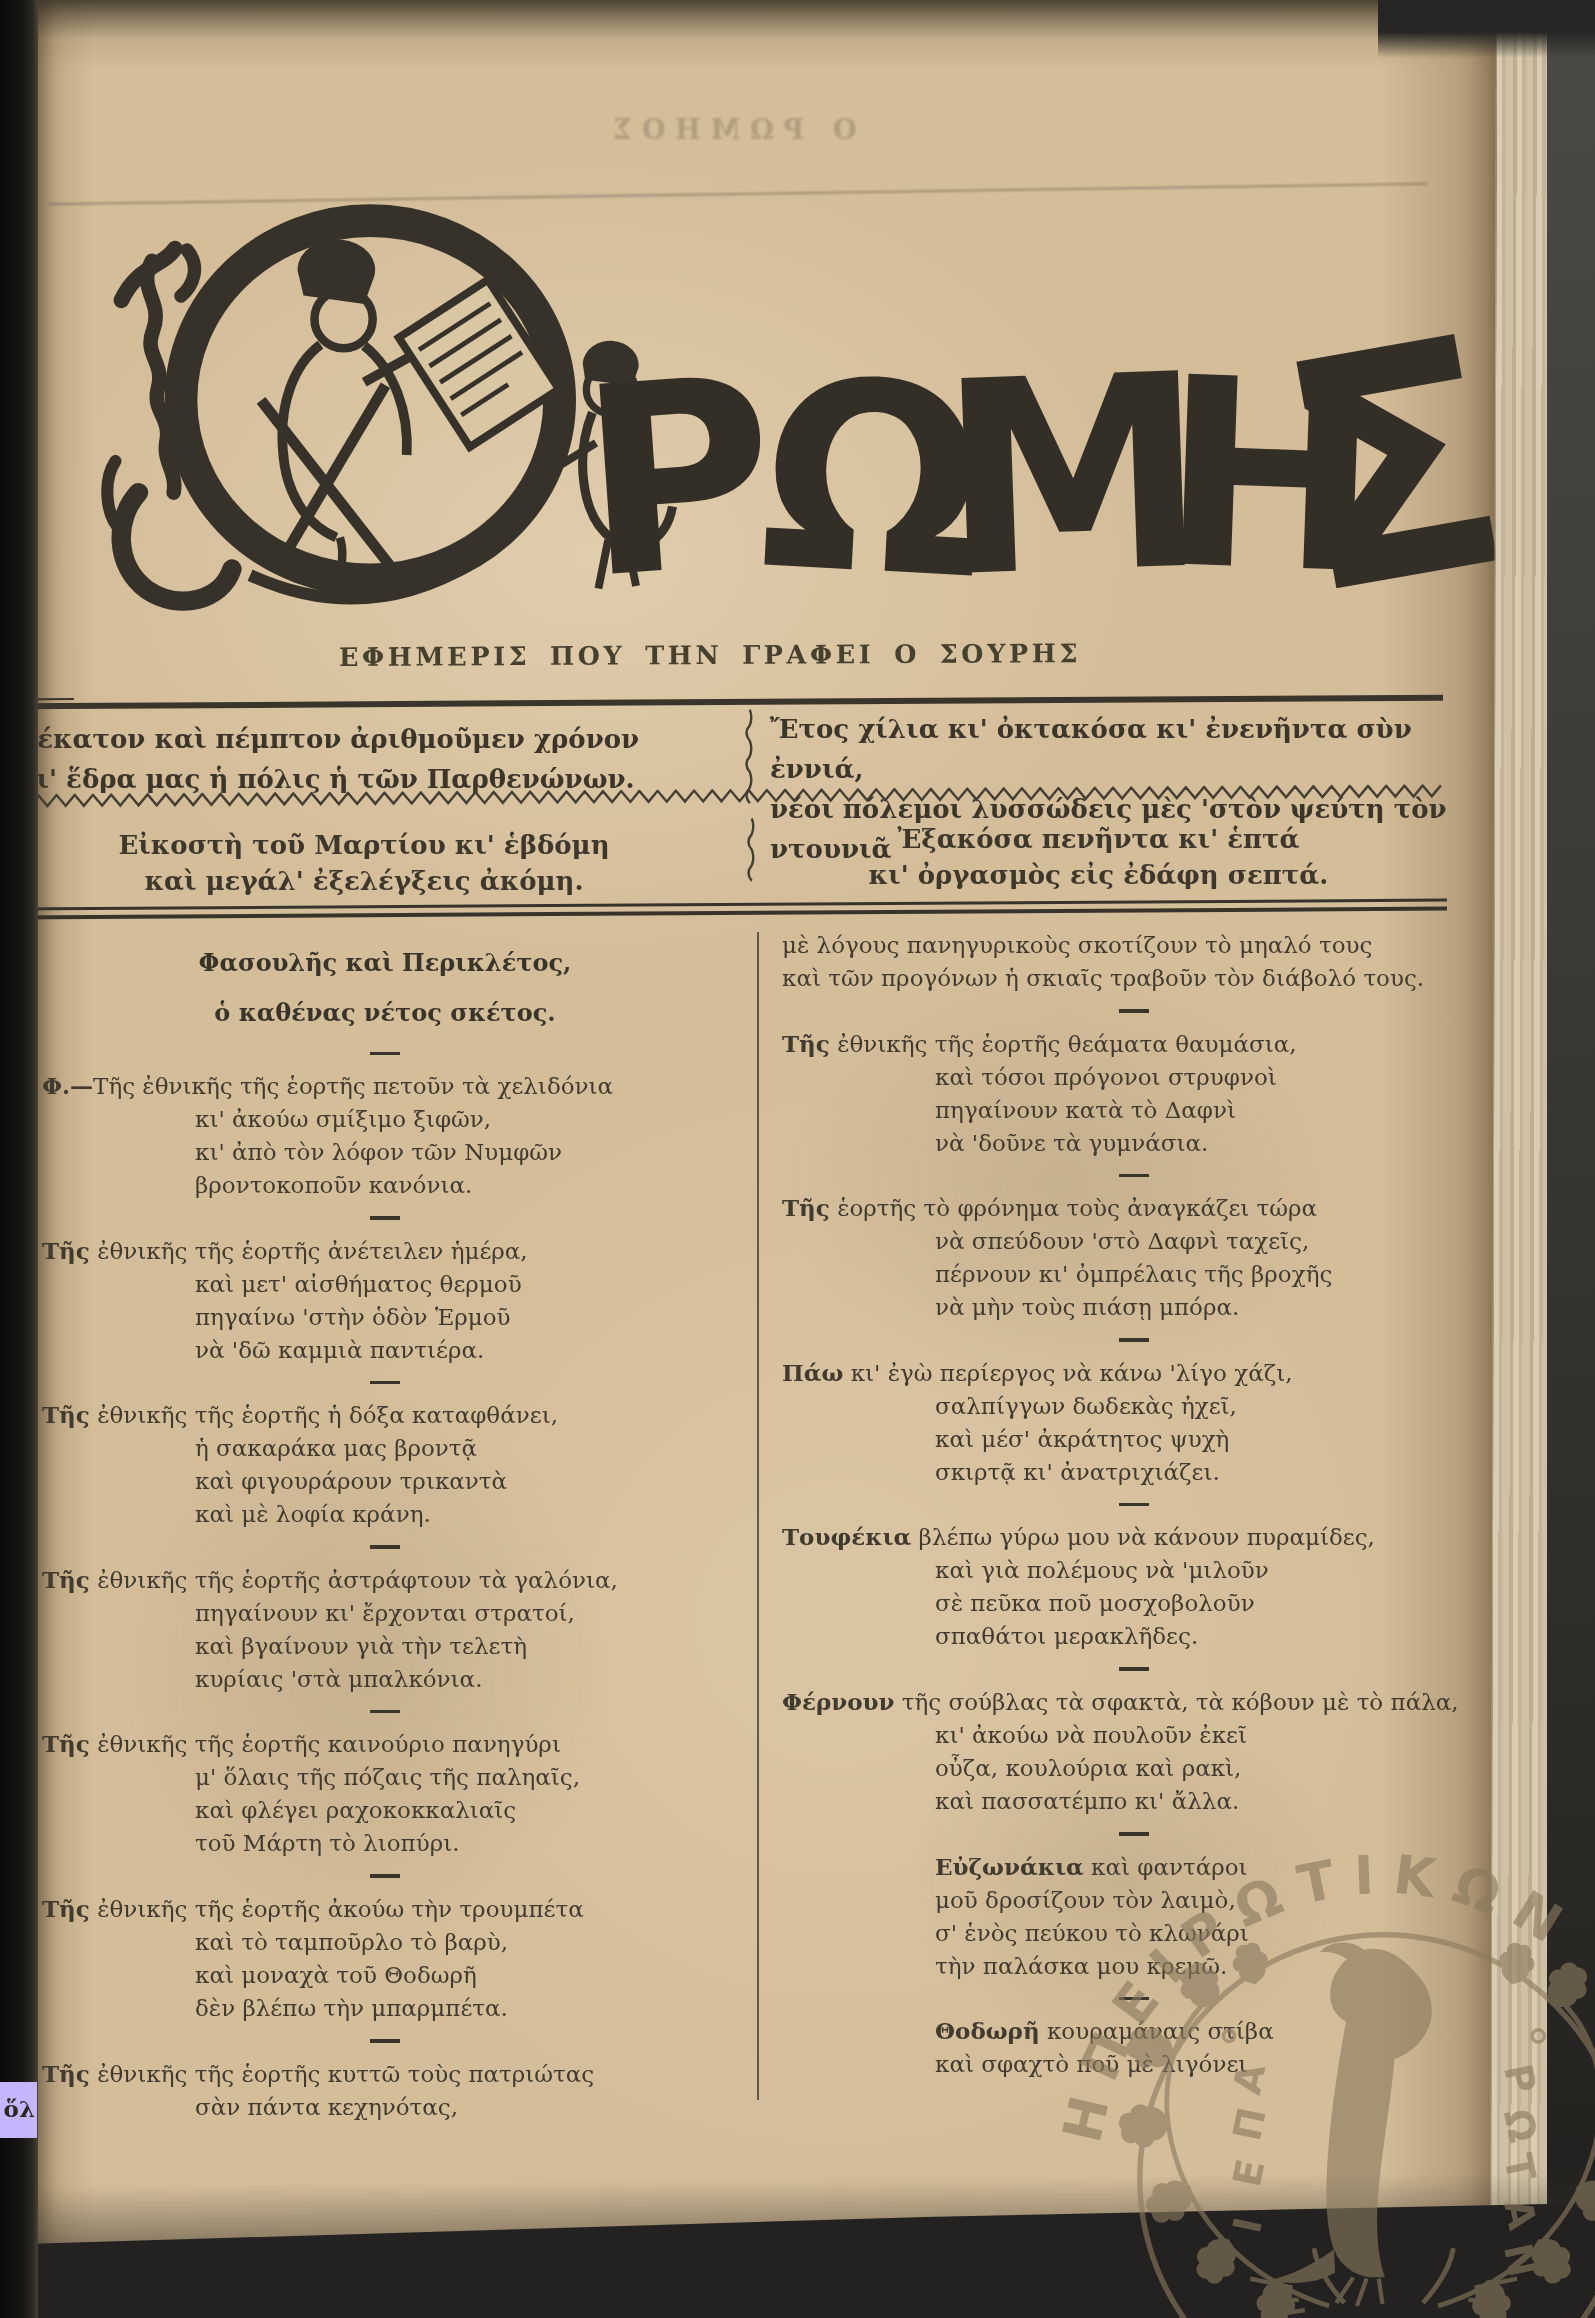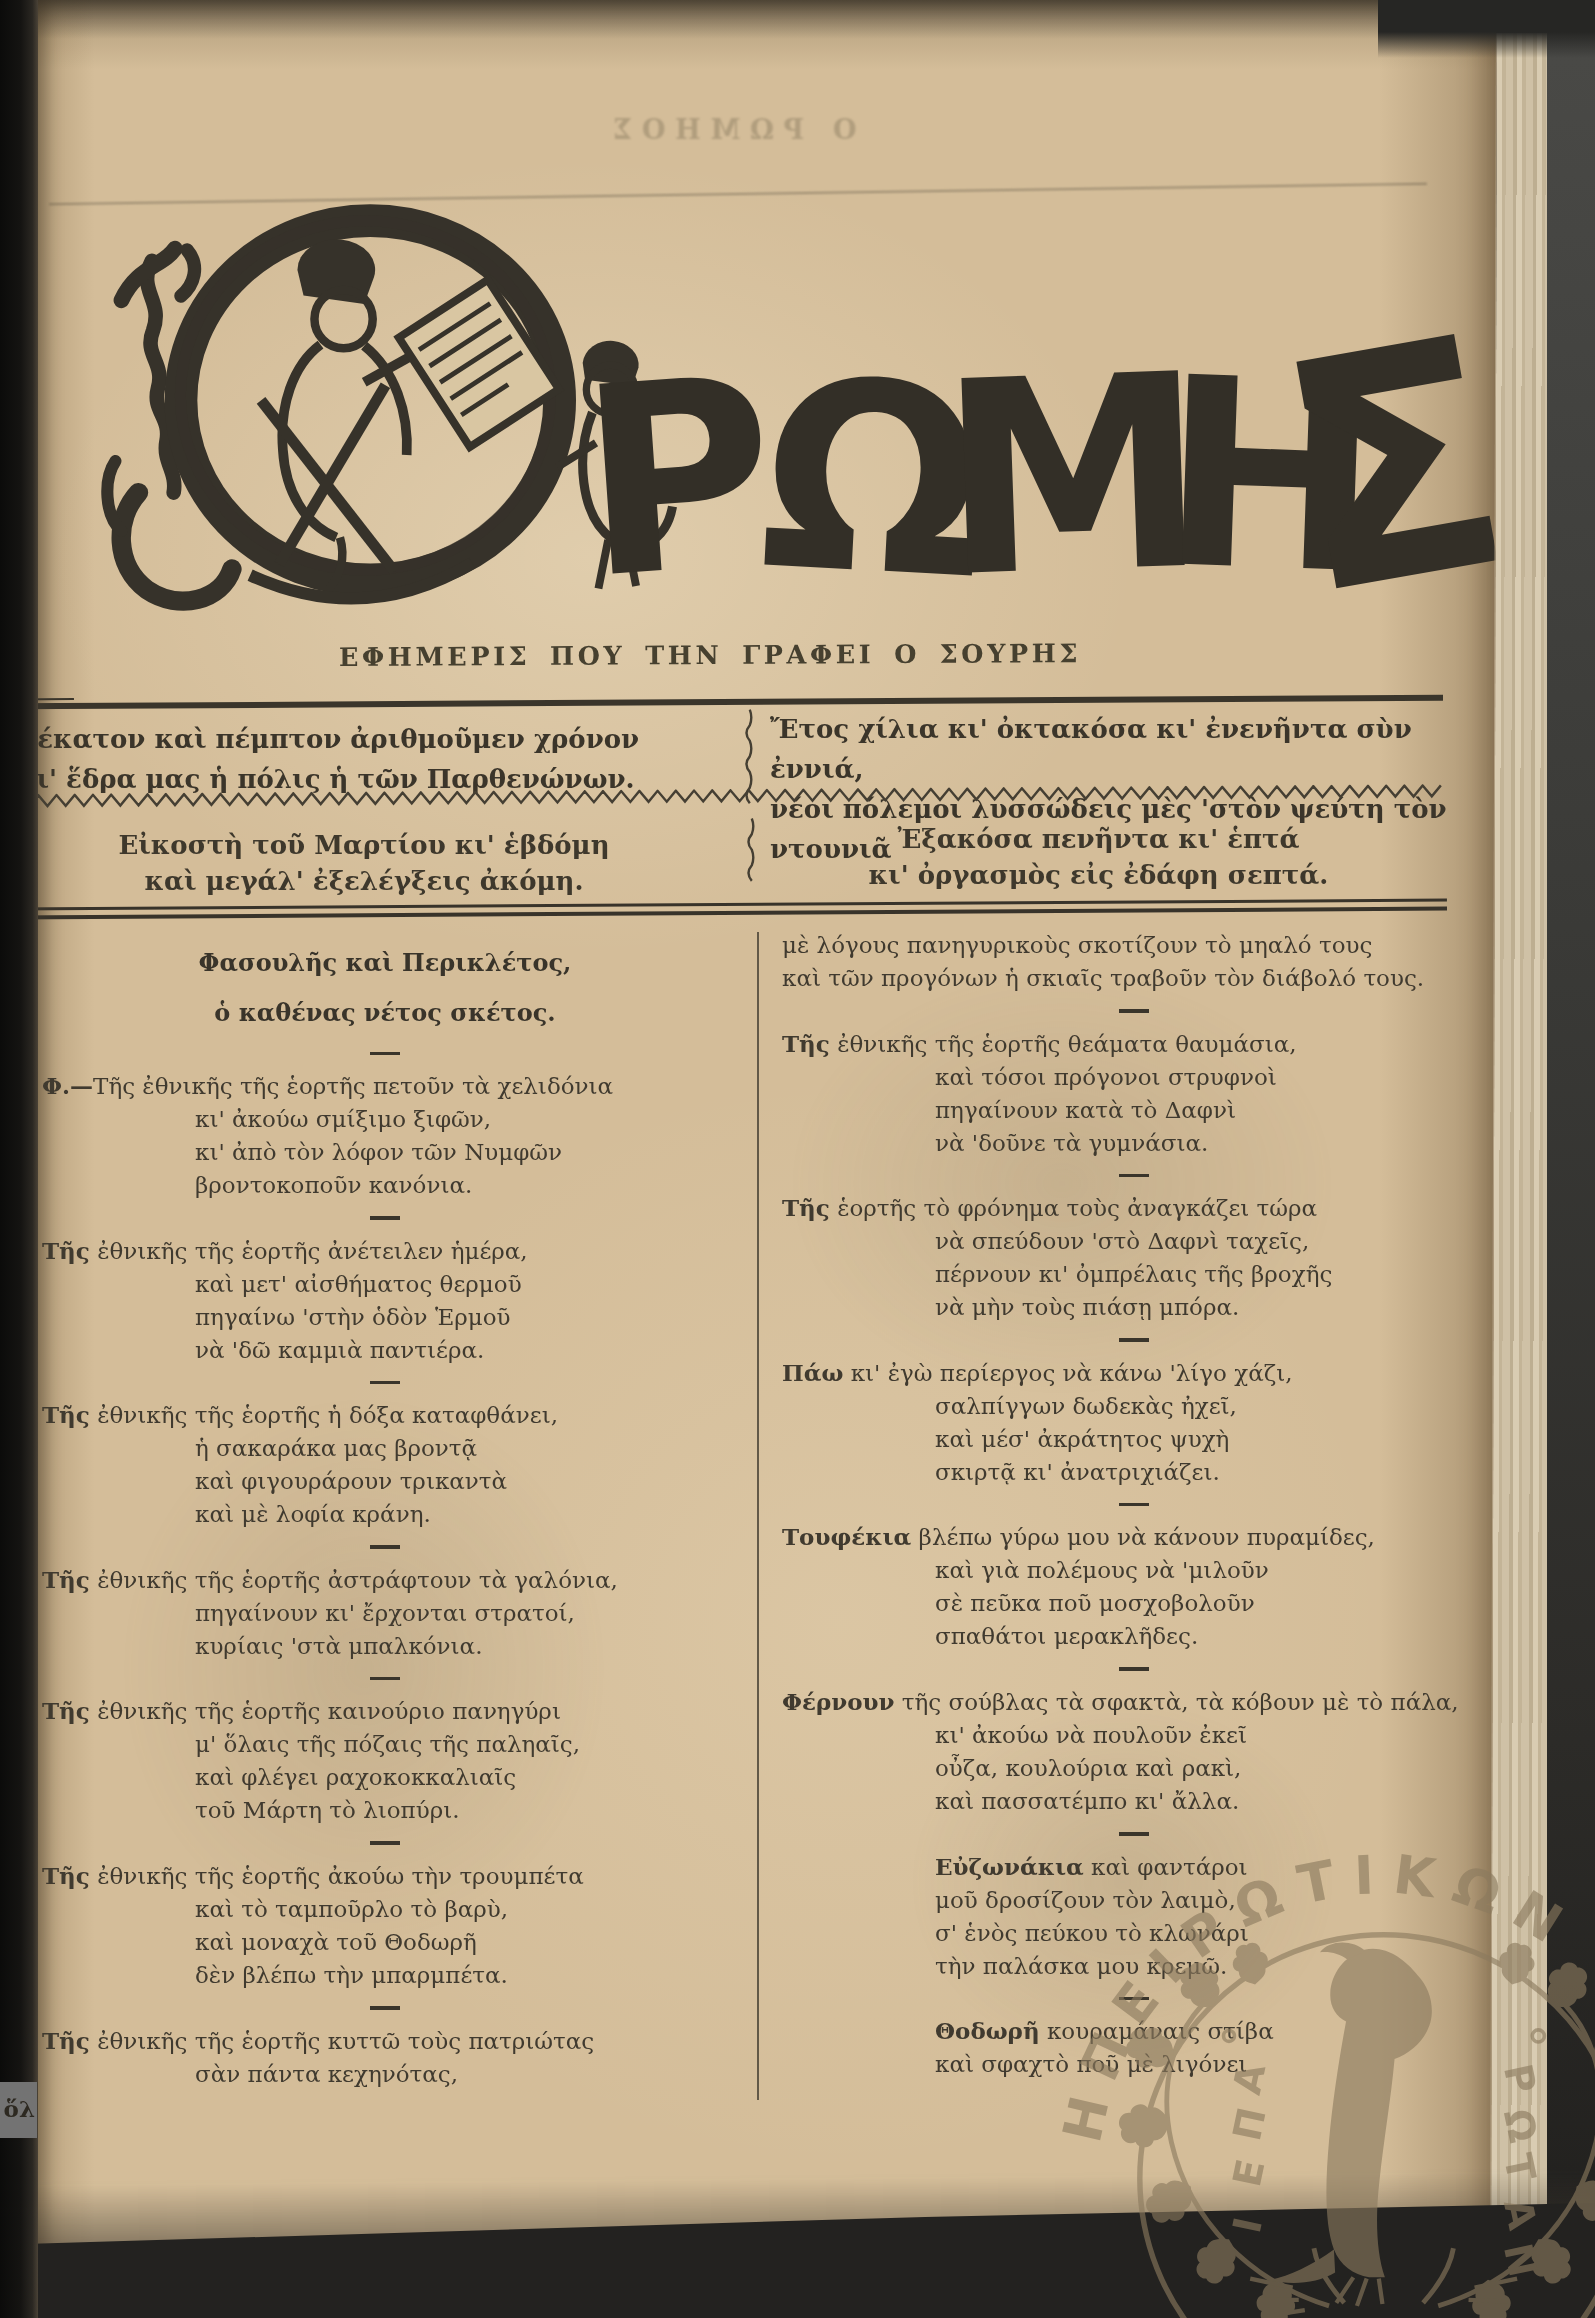--- a/index.html
+++ b/index.html
@@ -70,21 +70,21 @@
   .line.indent{padding-left:153px;}
   .lead{font-weight:bold;}
   .dash{width:30px;height:3.6px;background:#3a352b;margin:14px auto 14px auto;}
   
   .stamp{position:absolute;left:989px;top:1854px;z-index:6;opacity:.62;}
   .stamp text{fill:#8b7a5e;font-family:"DejaVu Sans",sans-serif;font-weight:bold;}
   
   .top-shade{position:absolute;left:0;top:0;width:100%;height:39px;z-index:3;
     background:linear-gradient(180deg,rgba(34,31,27,.55),rgba(34,31,27,0));}
   .edge-frag{position:absolute;left:0px;top:2082px;width:33px;height:56px;z-index:7;
-    background:#737373;color:#2d2921;font-size:23px;font-weight:bold;overflow:hidden;
+    background:#c4b5fd;color:#2d2921;font-size:23px;font-weight:bold;overflow:hidden;
     padding-left:3.6px;line-height:53px;}
 </style>
 </head>
 <body>
 
 <div class="stage">
 
   <div class="paper"></div>
 
   <div class="content">
@@ -195,20 +195,21 @@
           <div class="stanza">
             <div class="line"><span class="lead">Τῆς</span> ἐθνικῆς τῆς ἑορτῆς ἡ δόξα καταφθάνει,</div>
             <div class="line indent">ἡ σακαράκα μας βροντᾷ</div>
             <div class="line indent">καὶ φιγουράρουν τρικαντὰ</div>
             <div class="line indent">καὶ μὲ λοφία κράνη.</div>
           </div>
           <div class="dash"></div>
           <div class="stanza">
             <div class="line"><span class="lead">Τῆς</span> ἐθνικῆς τῆς ἑορτῆς ἀστράφτουν τὰ γαλόνια,</div>
             <div class="line indent">πηγαίνουν κι' ἔρχονται στρατοί,</div>
+            <div class="line indent">καὶ βγαίνουν γιὰ τὴν τελετὴ</div>
             <div class="line indent">κυρίαις 'στὰ μπαλκόνια.</div>
           </div>
           <div class="dash"></div>
           <div class="stanza">
             <div class="line"><span class="lead">Τῆς</span> ἐθνικῆς τῆς ἑορτῆς καινούριο πανηγύρι</div>
             <div class="line indent">μ' ὅλαις τῆς πόζαις τῆς παληαῖς,</div>
             <div class="line indent">καὶ φλέγει ραχοκοκκαλιαῖς</div>
             <div class="line indent">τοῦ Μάρτη τὸ λιοπύρι.</div>
           </div>
           <div class="dash"></div>

